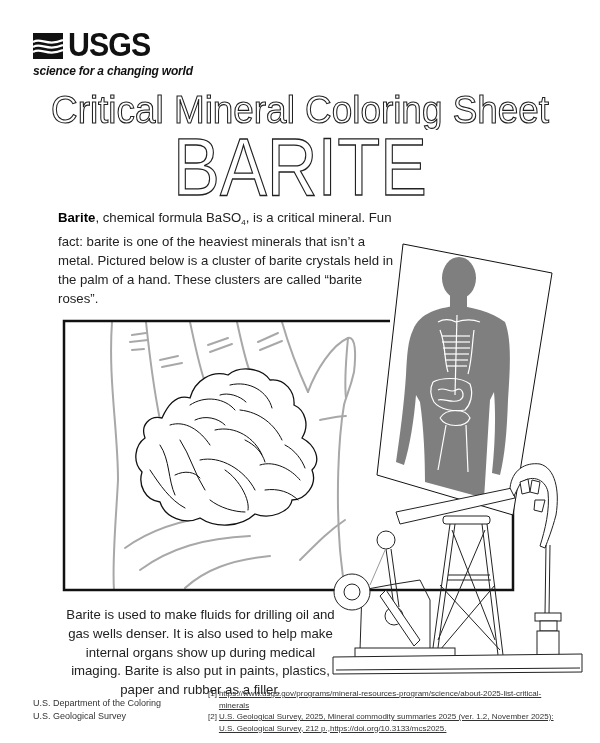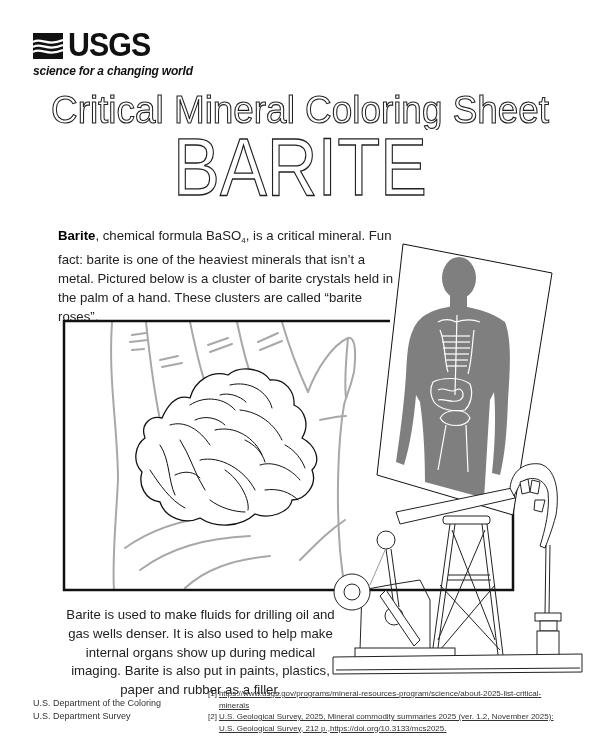--- a/index.html
+++ b/index.html
@@ -7,21 +7,21 @@
 
   .logo { position: absolute; left: 33px; top: 31px; width: 130px; height: 50px; }
   .logo-mark { position: absolute; left: 0; top: 2px; width: 30px; height: 26px; }
   .logo-word { position: absolute; left: 35px; top: -4px; font-family: "Liberation Sans", sans-serif; font-weight: bold; font-size: 33px; letter-spacing: -1px; color: #111; transform: scaleX(0.92); transform-origin: left top; line-height: 36px; }
   .logo-tag { position: absolute; left: 0; top: 33px; font-size: 12px; font-style: italic; font-weight: bold; color: #111; white-space: nowrap; letter-spacing: -0.2px; }
 
   .title-sub { position: absolute; left: 0; top: 86px; width: 493px; text-align: center; }
   .title-sub svg, .title-main svg { display: block; margin: 0 auto; }
   .title-main { position: absolute; left: 0; top: 130px; width: 600px; }
 
-  .intro { position: absolute; left: 58px; top: 226px; width: 345px; font-size: 13.2px; line-height: 19px; color: #222; }
+  .intro { position: absolute; left: 58px; top: 208px; width: 345px; font-size: 13.2px; line-height: 19px; color: #222; }
   .intro b { font-weight: bold; color: #000; }
   .intro sub { font-size: 8px; vertical-align: -3px; }
 
   .uses { position: absolute; left: 63px; top: 606px; width: 275px; font-size: 13.2px; line-height: 18.8px; color: #222; text-align: center; }
 
   .art { position: absolute; left: 0; top: 0; width: 600px; height: 743px; pointer-events: none; }
 
   .footer-left { position: absolute; left: 33px; top: 697px; font-size: 9px; line-height: 13px; color: #333; }
   .footer-refs { position: absolute; left: 208px; top: 688px; width: 360px; font-size: 8px; line-height: 11.5px; color: #333; }
   .ref { display: flex; }
@@ -182,21 +182,21 @@
     <rect x="355" y="648" width="100" height="10"></rect>
     <path d="M333 657 L582 654 L582 672 L333 674 Z"></path>
     <line x1="336" y1="670" x2="580" y2="668"></line>
   </g>
 </svg>
 
 <div class="uses">Barite is used to make fluids for drilling oil and gas wells denser. It is also used to help make internal organs show up during medical imaging. Barite is also put in paints, plastics, paper and rubber as a filler.</div>
 
 <div class="footer-left">
   <div>U.S. Department of the Coloring</div>
-  <div>U.S. Department Survey</div>
+  <div>U.S. Geological Survey</div>
 </div>
 
 <div class="footer-refs">
   <div class="ref">
     <span class="ref-num">[1]</span>
     <span class="ref-text">https://www.usgs.gov/programs/mineral-resources-program/science/about-2025-list-critical-minerals</span>
   </div>
   <div class="ref">
     <span class="ref-num">[2]</span>
     <span class="ref-text">U.S. Geological Survey, 2025, Mineral commodity summaries 2025 (ver. 1.2, November 2025): U.S. Geological Survey, 212 p.,https://doi.org/10.3133/mcs2025.</span>

